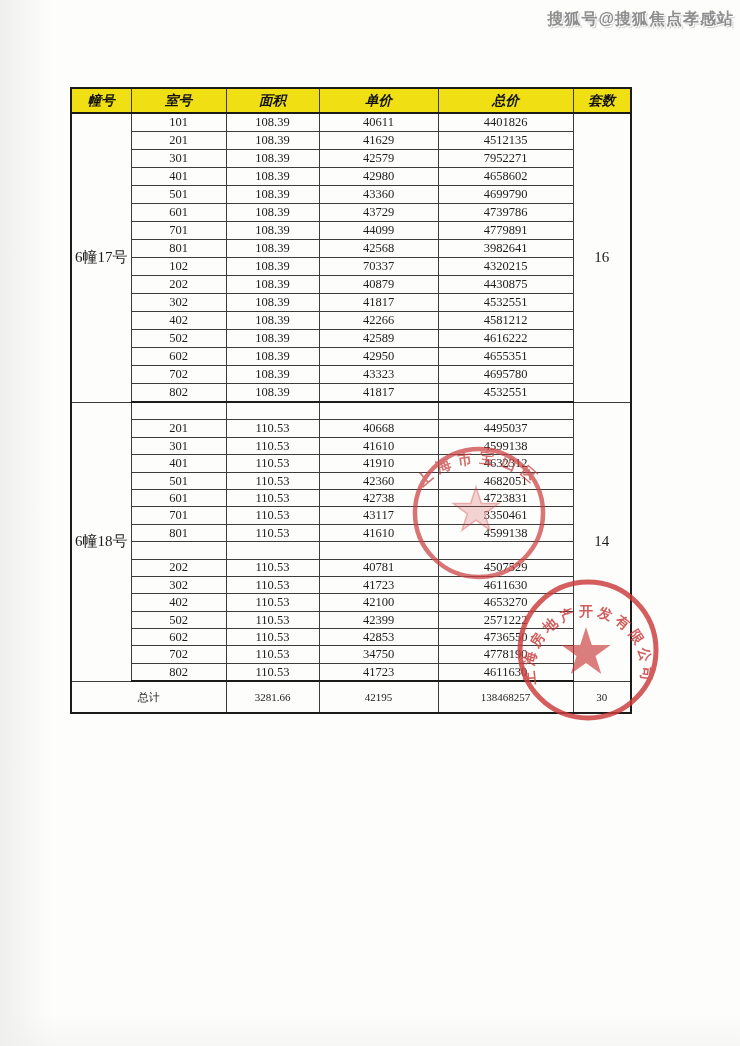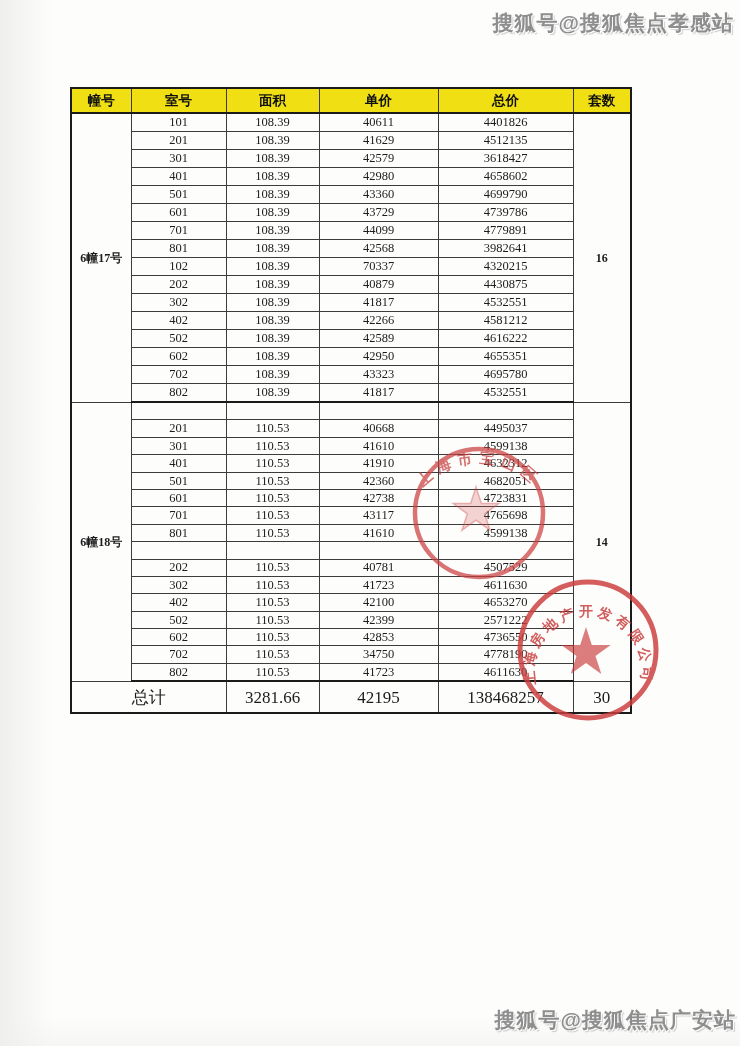--- a/index.html
+++ b/index.html
@@ -12,21 +12,21 @@
   .page{position:absolute;inset:0;}
   
   .page::before{
     content:"";position:absolute;inset:0;pointer-events:none;
     background:linear-gradient(90deg,#efefed 0%,rgba(255,255,255,0) 7%),
                linear-gradient(0deg,#f6f6f4 0%,rgba(255,255,255,0) 3%);
   }
   .watermark{
     position:absolute;
     font-family:"Liberation Sans","DejaVu Sans",sans-serif;
-    font-weight:bold;font-size:21px;letter-spacing:1px;
+    font-weight:bold;font-size:16px;letter-spacing:1px;
     color:#8e8e8e;
     text-shadow:1px 1px 0 #ffffff,2px 2px 1px rgba(120,120,120,.35);
     white-space:nowrap;
   }
   .wm-top{top:9px;right:6px;}
   .wm-bottom{bottom:12px;right:4px;}
 
   table.price{
     position:absolute;left:70px;top:87px;
     border-collapse:collapse;table-layout:fixed;
@@ -36,26 +36,27 @@
   table.price th,table.price td{
     border:1px solid #3c3c3c;
     text-align:center;vertical-align:middle;
     padding:0;overflow:hidden;
   }
   table.price{border:2px solid #1b1b1b;}
   table.price thead th{
     height:23px;background:#F0DF12;
     font-size:13.5px;font-weight:bold;color:#111;
     border-bottom:2px solid #1b1b1b;
+    font-style:italic;
   }
   tr.sec0 td{height:17px;}
   tr.sec1 td{height:16.4px;}
   tr.section-end td{border-bottom:2px solid #1b1b1b;}
-  td.bcell,td.ucell{font-size:12px;background:transparent;font-weight:bold;}
-  tfoot td{height:30px;font-size:17px;border-top:2px solid #1b1b1b;}
+  td.bcell,td.ucell{font-size:15px;background:transparent;}
+  tfoot td{height:30px;font-size:11px;border-top:2px solid #1b1b1b;}
   tfoot td.tlabel{font-weight:normal;}
 
   svg.stamps{position:absolute;inset:0;pointer-events:none;}
 </style>
 </head>
 <body>
 
 <div class="page">
 
   <div class="watermark wm-top">搜狐号@搜狐焦点孝感站</div>
@@ -91,21 +92,21 @@
         <tr class="sec0">
           <td>201</td>
           <td>108.39</td>
           <td>41629</td>
           <td>4512135</td>
         </tr>
         <tr class="sec0">
           <td>301</td>
           <td>108.39</td>
           <td>42579</td>
-          <td>3618427</td>
+          <td>7952271</td>
         </tr>
         <tr class="sec0">
           <td>401</td>
           <td>108.39</td>
           <td>42980</td>
           <td>4658602</td>
         </tr>
         <tr class="sec0">
           <td>501</td>
           <td>108.39</td>
@@ -213,21 +214,21 @@
         <tr class="sec1">
           <td>601</td>
           <td>110.53</td>
           <td>42738</td>
           <td>4723831</td>
         </tr>
         <tr class="sec1">
           <td>701</td>
           <td>110.53</td>
           <td>43117</td>
-          <td>4765698</td>
+          <td>3350461</td>
         </tr>
         <tr class="sec1">
           <td>801</td>
           <td>110.53</td>
           <td>41610</td>
           <td>4599138</td>
         </tr>
         <tr class="sec1">
           <td></td>
           <td></td>
@@ -308,14 +309,13 @@
       <circle cx="588" cy="650" r="68" fill="none" stroke="#CC3B3B" stroke-width="5"></circle>
       <text font-size="14" font-weight="bold" fill="#C83A3A" letter-spacing="4" font-family="Liberation Serif, DejaVu Serif, serif">
         <textPath href="#arc2" startOffset="50%" text-anchor="middle">上海房地产开发有限公司</textPath>
       </text>
       <g transform="translate(586,653)">
         <polygon points="0,-26 5.8,-8 24.7,-8 9.5,3.1 15.3,21 0,9.9 -15.3,21 -9.5,3.1 -24.7,-8 -5.8,-8" fill="rgba(200,45,45,0.75)"></polygon>
       </g>
     </g>
   </svg>
 
-  <div class="watermark wm-bottom">搜狐号@搜狐焦点广安站</div>
 </div>
 
 </body></html>

